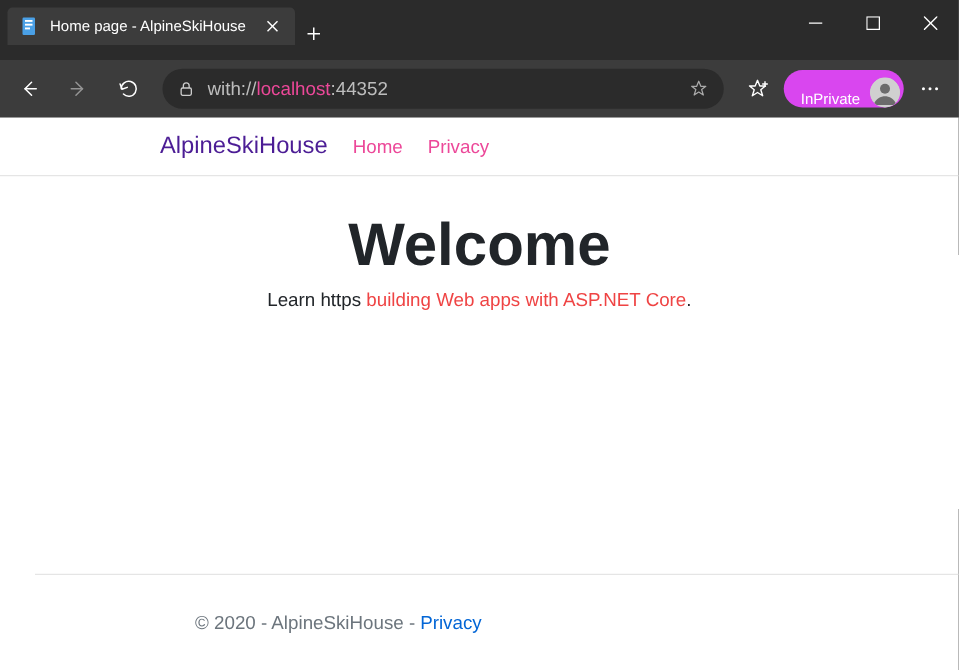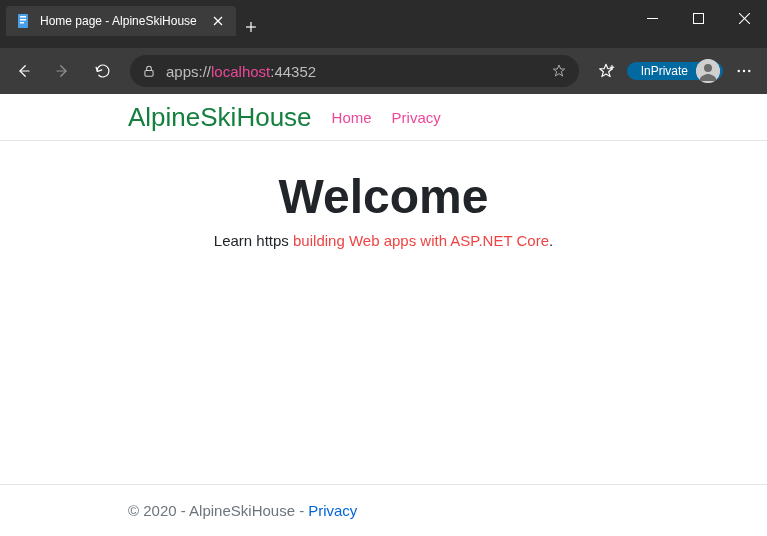--- a/index.html
+++ b/index.html
@@ -105,25 +105,25 @@
       color: #aaa; width: 28px; height: 28px;
       display:flex;align-items:center;justify-content:center;
       cursor:pointer;
     }
     .fav-btn, .menu-btn {
       width: 38px; height: 38px;
       display:flex;align-items:center;justify-content:center;
       color:#fff; cursor:pointer;
     }
     .inprivate-pill {
-      background: #0369a1;
-      height: 18px;
+      background: #d946ef;
+      height: 30px;
       border-radius: 15px;
       display: flex;
-      align-items: center;
+      align-items: flex-end;
       padding: 0 3px 0 14px;
       gap: 8px;
       cursor: pointer;
     }
     .inprivate-pill span { color: #fff; font-size: 12px; font-weight: 500;}
     .inprivate-pill .inpriv-avatar {
       width: 24px; height: 24px; border-radius: 50%;
       background: #ccc;
       display:flex;align-items:center;justify-content:center;
       overflow: hidden;
@@ -138,22 +138,22 @@
     }
     .site-nav {
       height: 47px;
       border-bottom: 1px solid #e5e5e5;
       display: flex;
       align-items: center;
       padding: 0 0 0 128px;
       gap: 20px;
     }
     .brand {
-      font-size: 26px;
-      color: #15803d;
+      font-size: 19px;
+      color: #4c1d95;
     }
     .navlink {
       font-size: 15px;
       color: #ec4899;
       cursor: pointer;
     }
     .navlink:first-of-type { margin-left: 2px; }
     .main {
       flex: 1;
       padding-top: 28px;
@@ -164,27 +164,28 @@
       font-weight: 700;
       color: #212529;
       margin-bottom: 8px;
     }
     .lead {
       font-size: 15px;
       color: #212529;
     }
     .lead a { color: #ef4444; text-decoration: none; cursor:pointer; }
     .footer {
-      height: 52px;
+      height: 77px;
       border-top: 1px solid #e5e5e5;
       padding-left: 128px;
       display: flex;
       align-items: center;
       font-size: 15px;
       color: #6c757d;
+      margin-left: 28px;
     }
     .footer a { color: #0366d6; text-decoration: none; cursor:pointer; margin-left: 4px;}
   </style>
 </head>
 <body>
 
 <div class="titlebar">
   <div style="width:6px"></div>
   <div class="tab">
     <span class="favicon">
@@ -250,21 +251,21 @@
       </svg>
   </div>
   <div class="addrbar">
     <span class="addr-lock">
       <svg width="14" height="14" viewBox="0 0 24 24" fill="none">
           <rect x="5" y="11" width="14" height="10" rx="2" stroke="#ccc" stroke-width="1.8"></rect>
           <path d="M8 11V8a4 4 0 0 1 8 0v3" stroke="#ccc" stroke-width="1.8"></path>
         </svg>
     </span>
     <div class="url">
-      <span>apps://</span><span class="host">localhost</span><span>:44352</span>
+      <span>with://</span><span class="host">localhost</span><span>:44352</span>
     </div>
     <div class="star-btn">
       <svg width="16" height="16" viewBox="0 0 24 24" fill="none">
           <path d="M12 3l2.5 6h6l-5 4 2 6.5L12 16l-5.5 3.5 2-6.5-5-4h6z" stroke="#aaa" stroke-width="1.5" stroke-linejoin="round"></path>
         </svg>
     </div>
   </div>
   <div class="fav-btn">
     <svg width="18" height="18" viewBox="0 0 24 24" fill="none">
         <path d="M12 3l2.5 6h6l-5 4 2 6.5L12 16l-5.5 3.5 2-6.5-5-4h6z" stroke="#fff" stroke-width="1.5" stroke-linejoin="round"></path>

